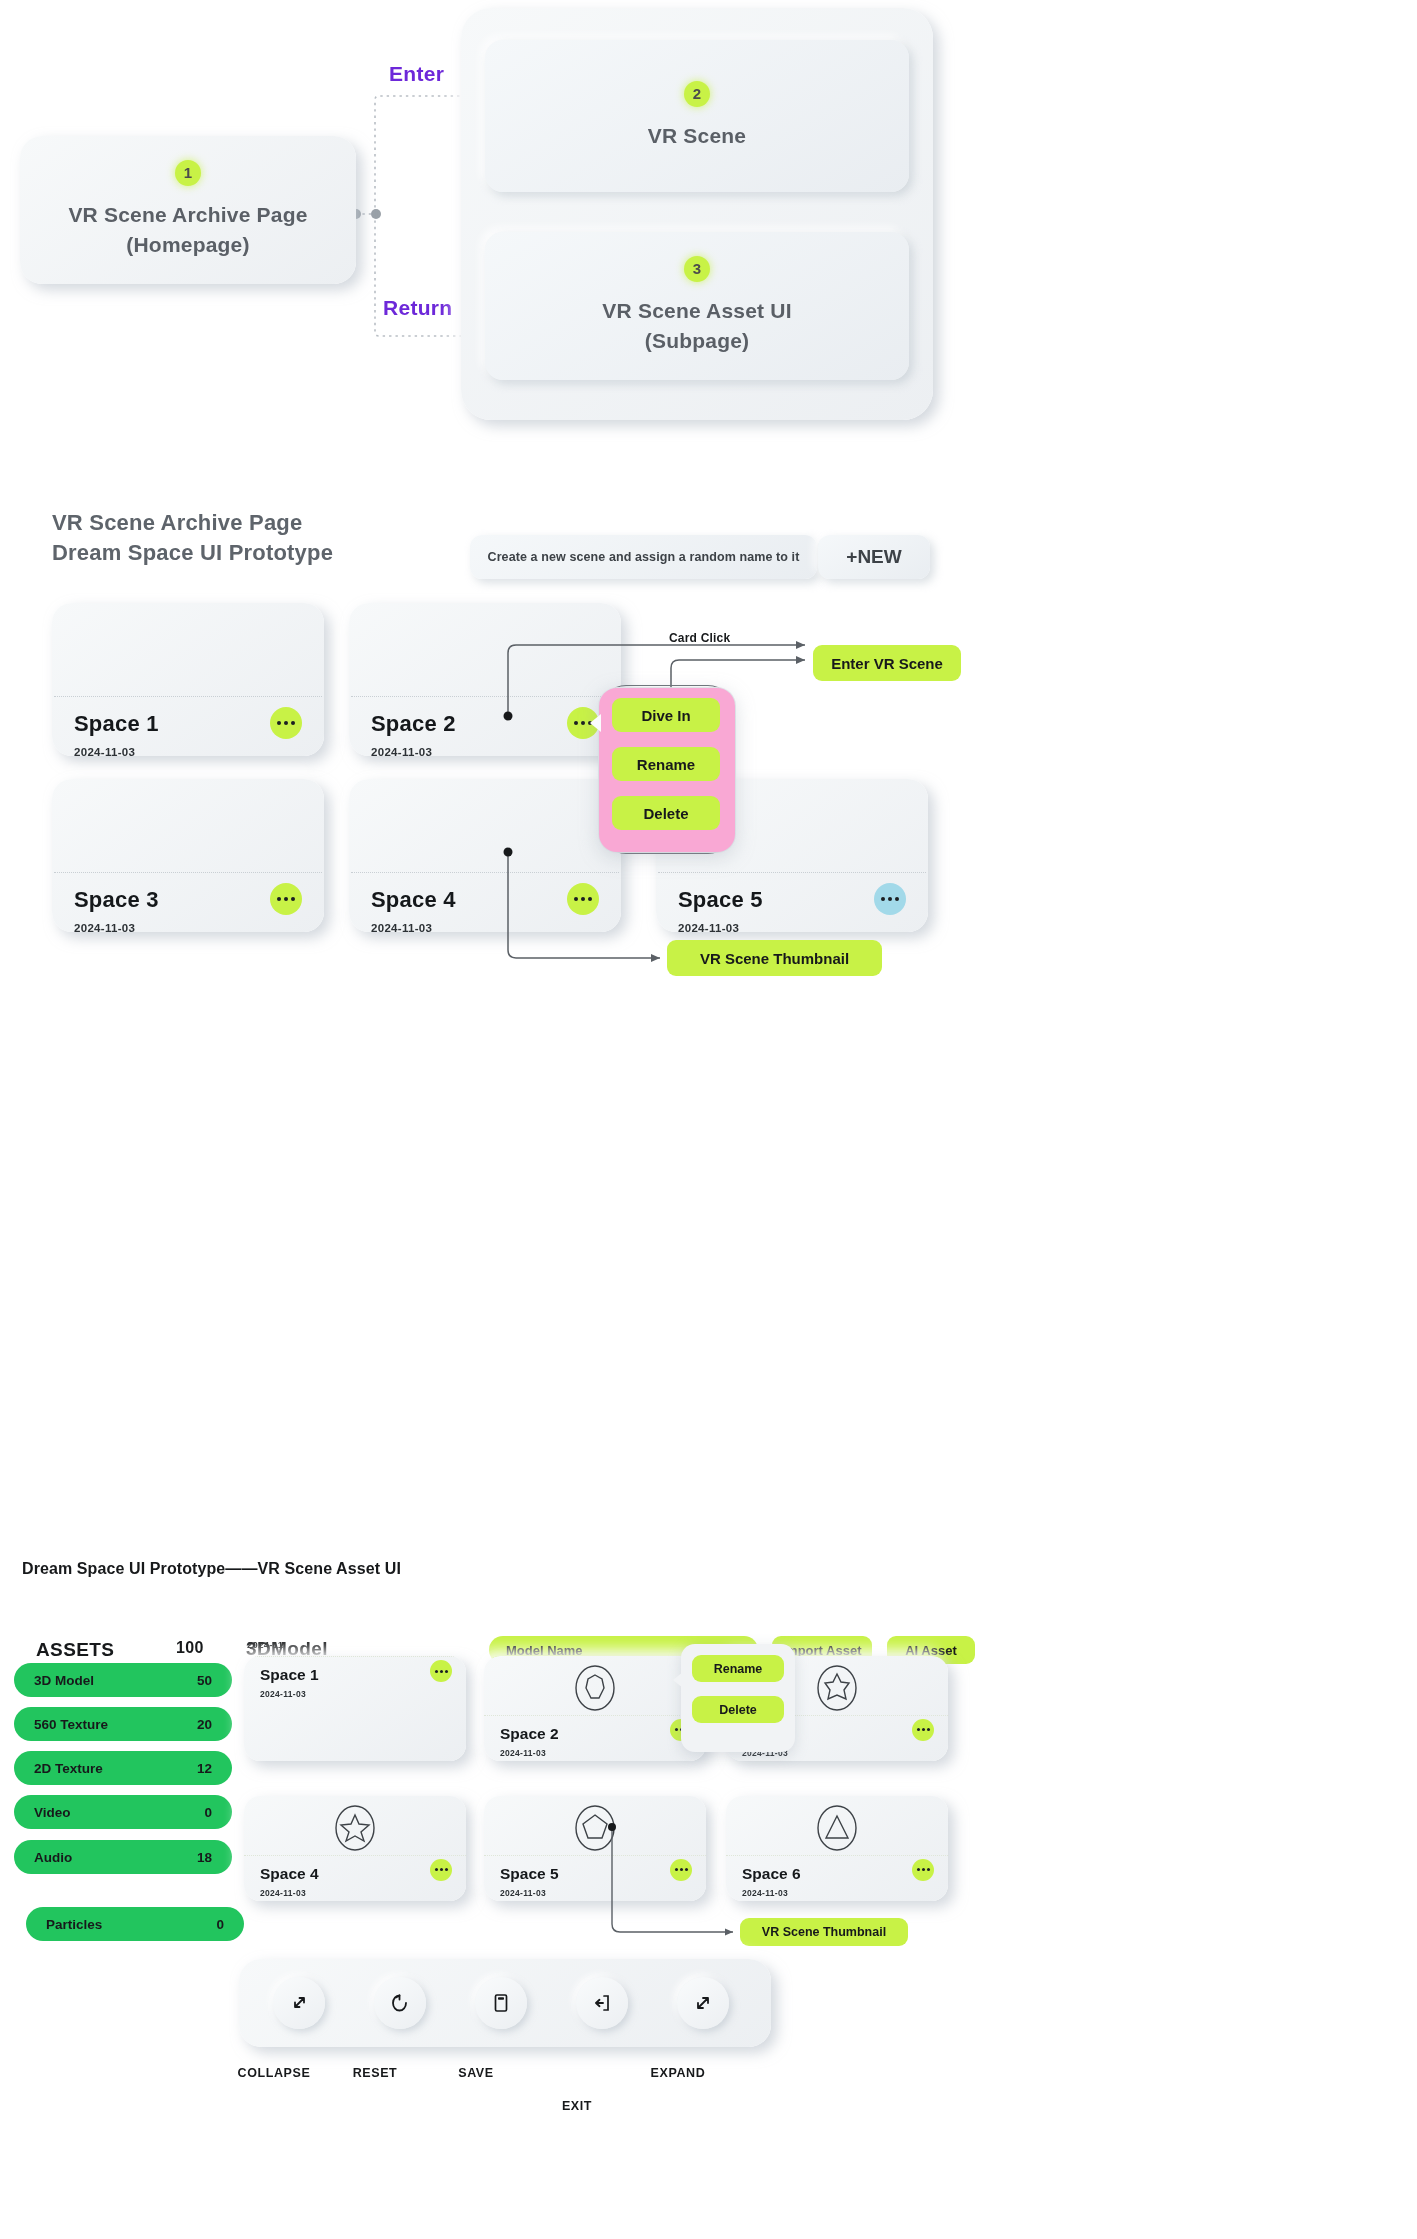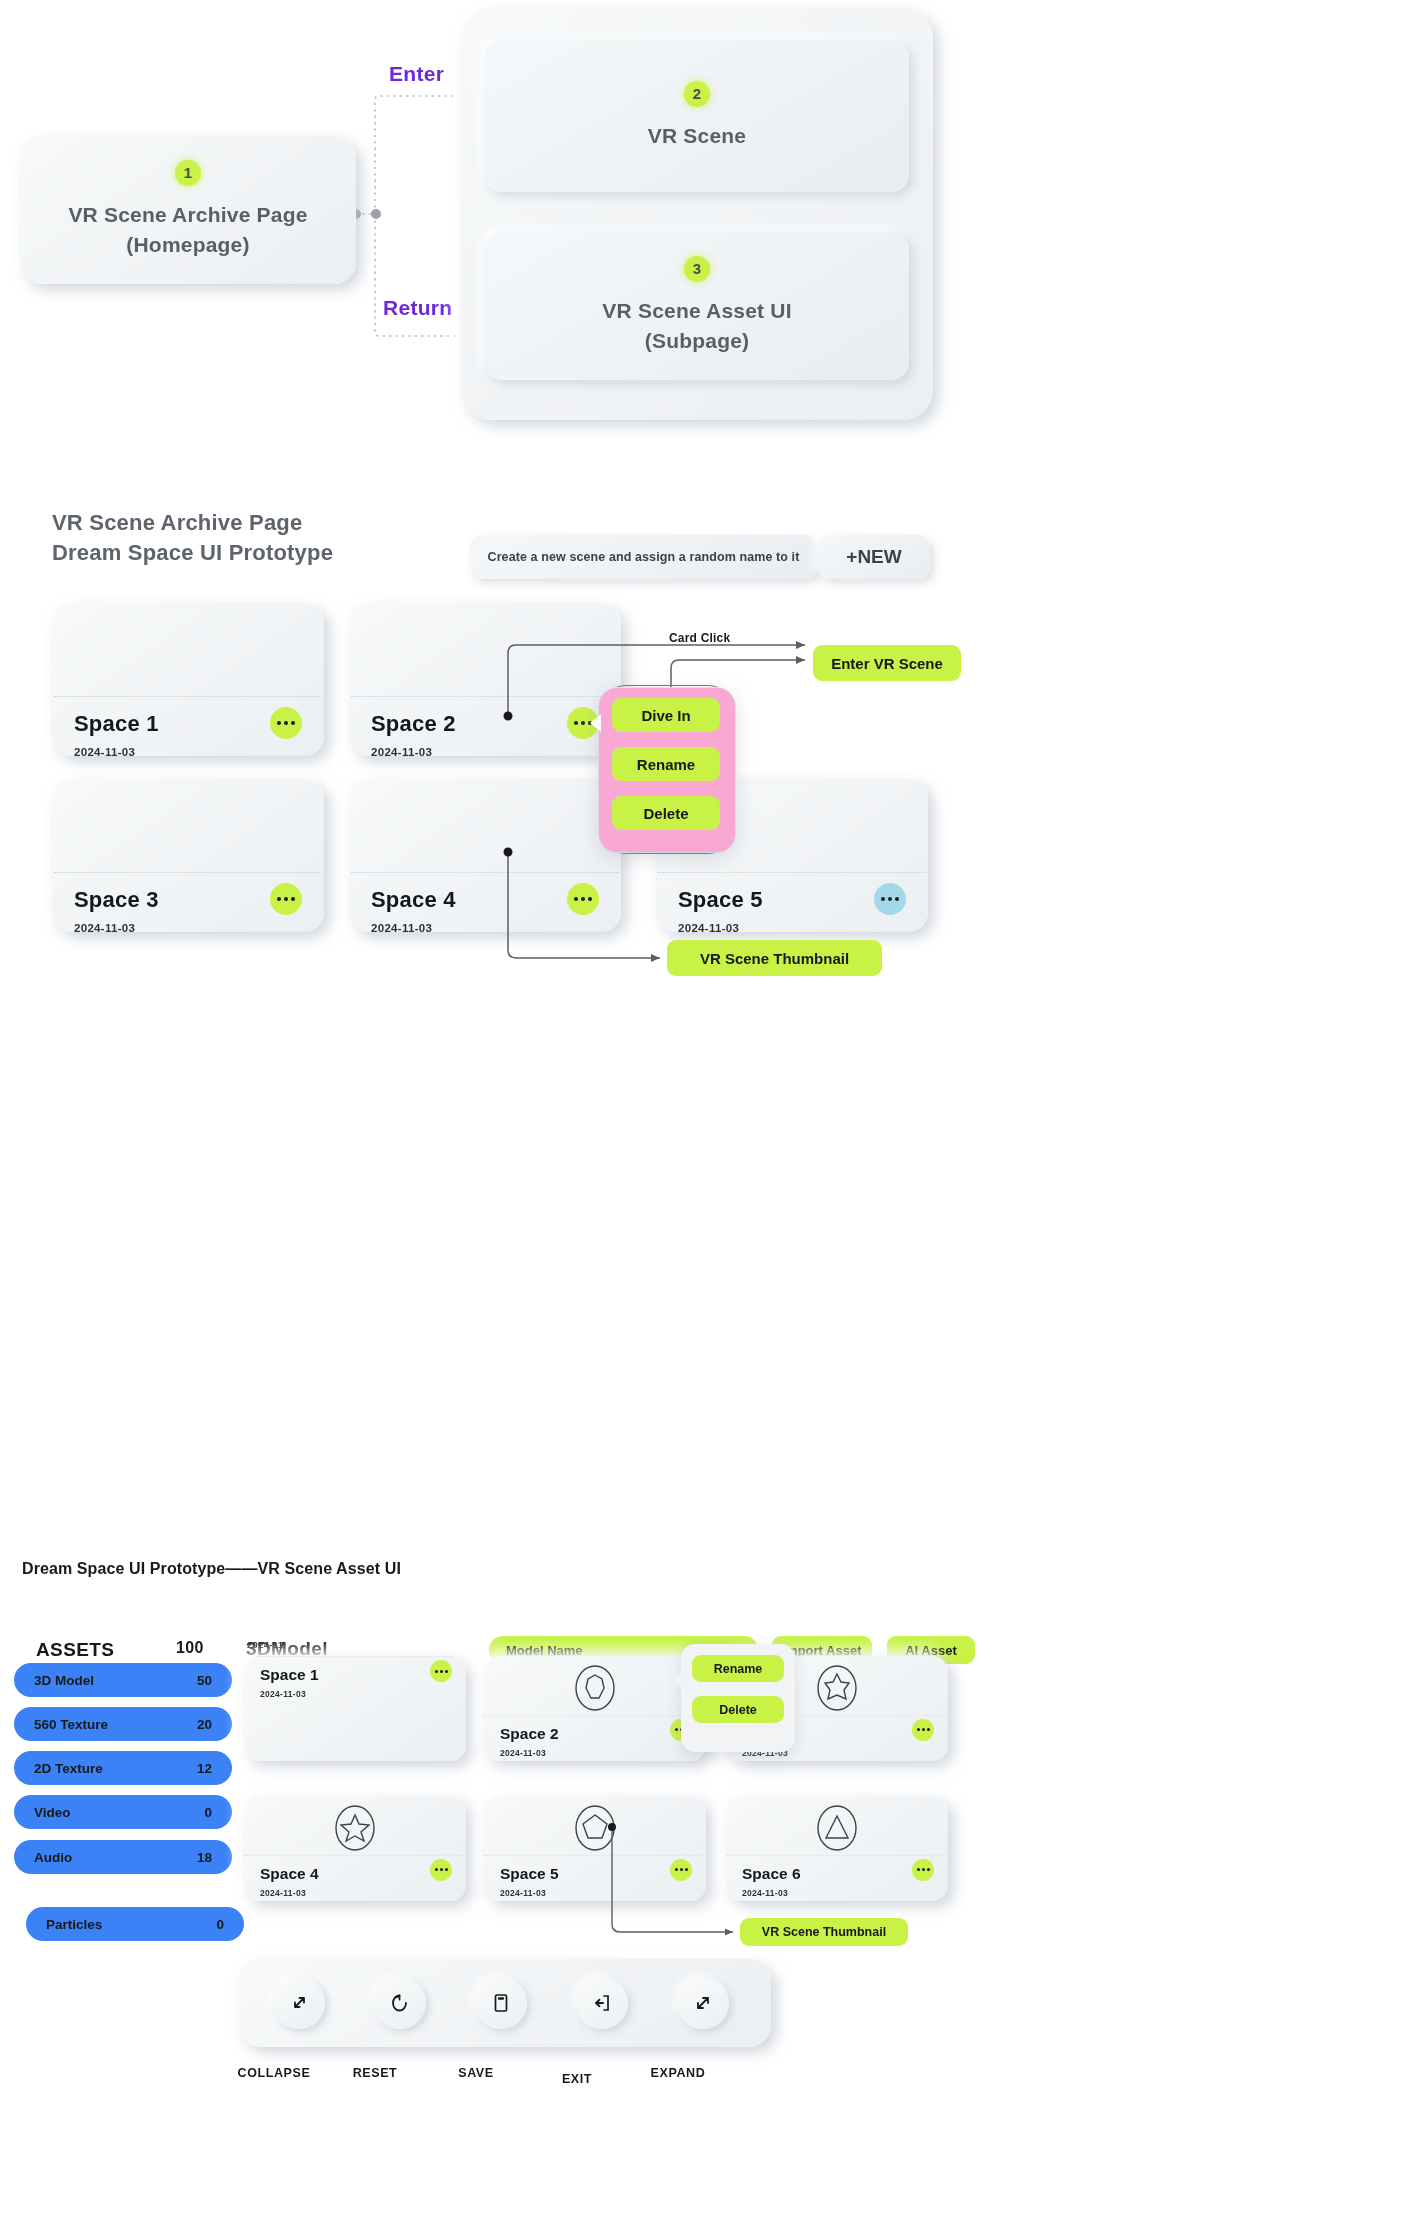--- a/index.html
+++ b/index.html
@@ -85,21 +85,21 @@
     border-top:9px solid transparent;border-bottom:9px solid transparent;border-right:11px solid #fbfcfd;}
 
   
   .outline-box { border:1.6px solid #6d7379; border-radius:26px; background:transparent; }
 
   
   #asset { left:0; top:1480px; width:1417px; height:759px; }
   .asset-head { font-size:16px; font-weight:bold; color:#17191b; letter-spacing:0.1px;}
   .col-lbl { font-size:19px; font-weight:bold; color:#17191b; letter-spacing:0.4px;margin-top:40px;}
   .asset-row {
-    height:34px; border-radius:17px; background:#3b82f6;
+    height:34px; border-radius:17px; background:#22c55e;
     display:flex; align-items:center; justify-content:space-between;
     padding:0 20px; font-size:13.5px; font-weight:bold; color:#17191b;
   }
   .a-card { border-radius:16px; overflow:hidden; }
   .a-card .thumb { height:56%; position:relative; }
   .a-card .divider { height:0; border-top:1px dotted #dfe6d8; }
   .a-card .meta { padding:9px 16px 0 16px; position:relative; }
   .a-card .nm { font-size:15.5px; font-weight:bold; color:#15181b; }
   .a-card .dt { font-size:8.5px; font-weight:bold; color:#2c3135; margin-top:5px; letter-spacing:0.3px;}
   .a-card .dots { right:14px; top:3px; width:22px;height:22px; gap:2px;}
@@ -463,16 +463,16 @@
     </div>
     <div class="abs tb-btn" style="left:438px;top:18px;">
       <svg width="24" height="24" viewBox="0 0 24 24">
         <path d="M7 17 L17 7 M17 7 L12 7 M17 7 L17 12 M7 17 L12 17 M7 17 L7 12" fill="none" stroke="#17191b" stroke-width="1.8" stroke-linecap="round"></path>
       </svg>
     </div>
   </div>
 
   <div class="abs tb-lbl" style="left:335px;top:586px;width:80px;">RESET</div>
   <div class="abs tb-lbl" style="left:436px;top:586px;width:80px;">SAVE</div>
-  <div class="abs tb-lbl" style="left:537px;top:592px;width:80px;">EXIT</div>
+  <div class="abs tb-lbl" style="left:537px;top:619px;width:80px;">EXIT</div>
   <div class="abs tb-lbl" style="left:637px;top:586px;width:82px;">EXPAND</div>
   <div class="abs tb-lbl" style="left:234px;top:586px;width:80px;">COLLAPSE</div>
 </div>
 
 </body></html>

